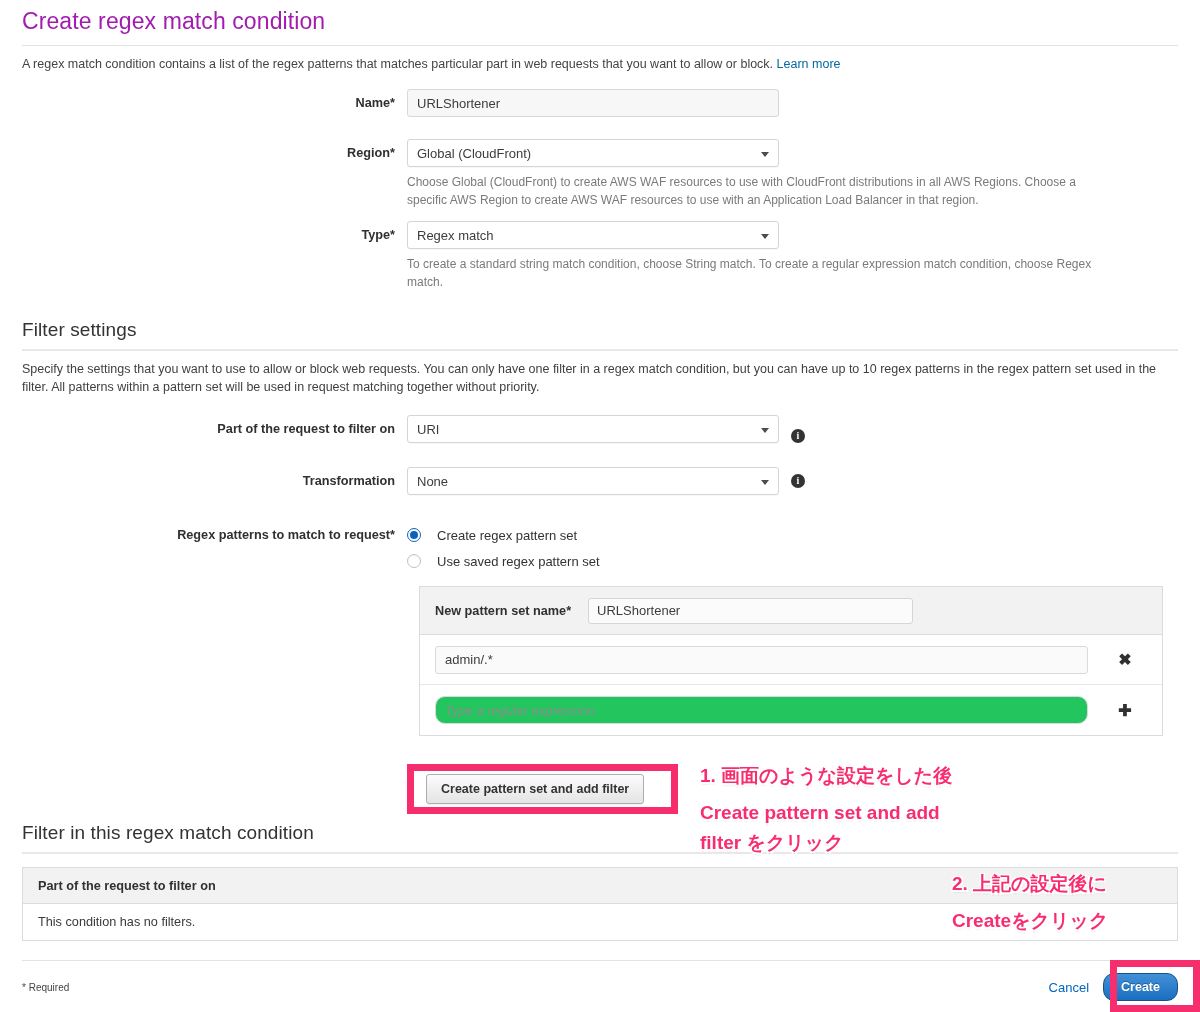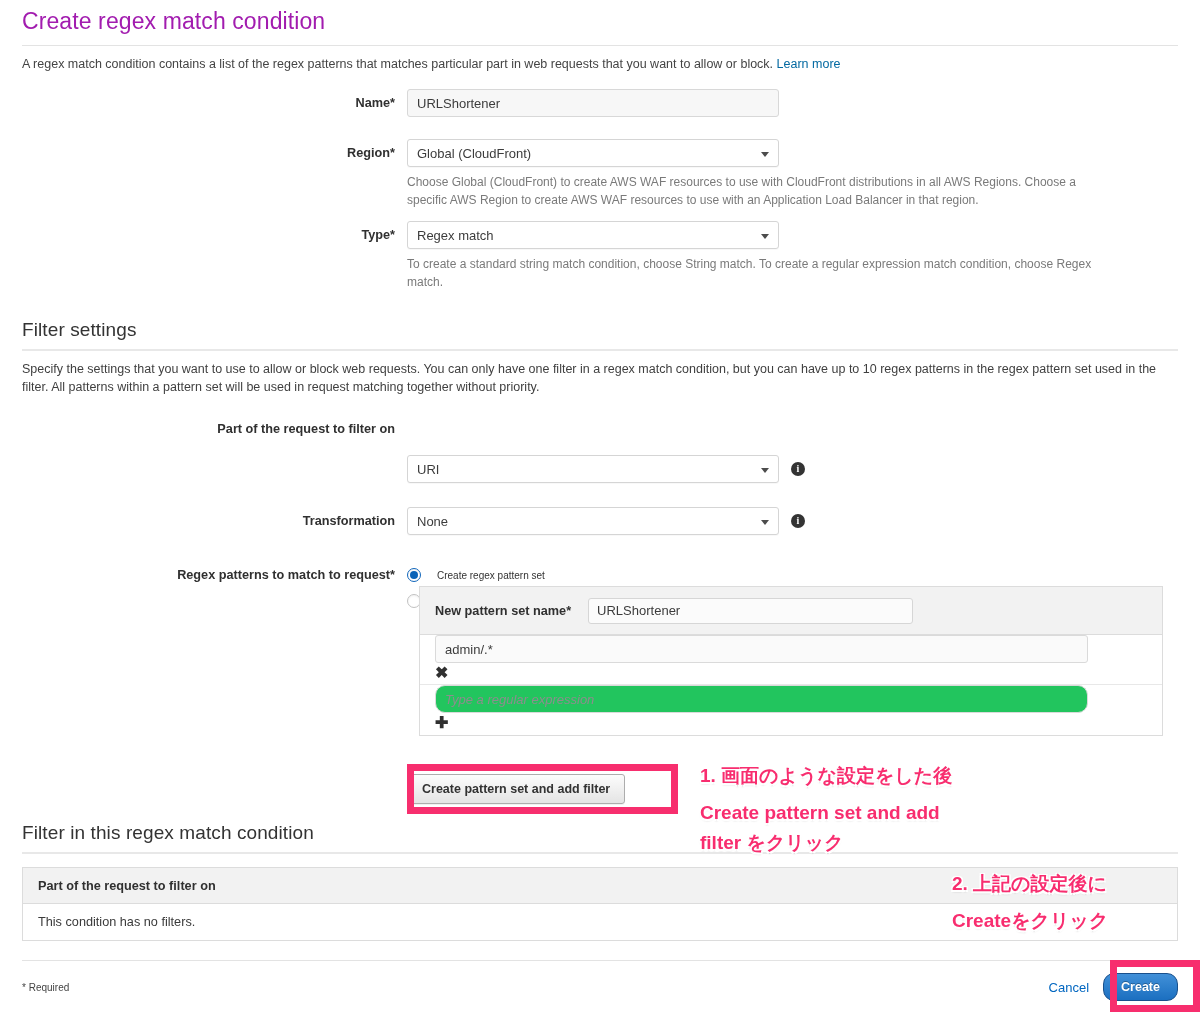--- a/index.html
+++ b/index.html
@@ -149,21 +149,21 @@
   .radio.on::after {
     content: "";
     position: absolute;
     left: 2px; top: 2px;
     width: 8px; height: 8px;
     border-radius: 50%;
     background: #0a63b8;
   }
   .radio-lbl {
     margin-left: 16px;
-    font-size: 10px;
+    font-size: 13px;
     color: #333333;
   }
 
   
   .pattern-panel {
     position: absolute;
     left: 419px; top: 586px;
     width: 744px;
     border: 1px solid #dcdcdc;
     background: #ffffff;
@@ -190,24 +190,23 @@
     background: #fbfbfb;
     font-family: "Liberation Sans", sans-serif;
     font-size: 13px;
     color: #3c3c3c;
     padding: 0 8px;
     outline: none;
   }
   .pp-row {
     height: 50px;
     display: flex;
-    align-items: flex-start;
+    align-items: center;
     padding: 0 0 0 15px;
     border-bottom: 1px solid #e8e8e8;
-    flex-direction: column;
   }
   .pp-row:last-child { border-bottom: none; }
   .pp-row input {
     width: 653px;
     height: 28px;
     border: 1px solid #dadada;
     border-radius: 3px;
     background: #fafafa;
     font-family: "Liberation Sans", sans-serif;
     font-size: 13px;
@@ -371,21 +370,21 @@
     </div>
   </div>
 
   <h2 class="h2" style="margin-top:28px;">Filter settings</h2>
   <div class="rule rule-thick"></div>
   <div class="intro" style="color:#3f3f3f;">Specify the settings that you want to use to allow or block web requests. You can only have one filter in a regex match condition, but you can have up to 10 regex patterns in the regex pattern set used in the filter. All patterns within a pattern set will be used in request matching together without priority.</div>
 
   <div class="form-row" style="margin-top:19px;">
     <div class="lbl">Part of the request to filter on</div>
     <div class="field">
-      <div style="display:flex;align-items:center;margin-top:40px;">
+      <div style="display:flex;align-items:flex-end;">
         <div class="select">
           <span>URI</span>
           <span class="arrow"></span>
         </div>
         <span class="info-ico">i</span>
       </div>
     </div>
   </div>
 
   <div class="form-row" style="margin-top:24px;">
@@ -423,21 +422,21 @@
     <div class="pp-row">
       <input type="text" value="admin/.*" style="">
       <span class="pp-act">✖</span>
     </div>
     <div class="pp-row">
       <input class="empty" type="text" placeholder="Type a regular expression" style="">
       <span class="pp-act">✚</span>
     </div>
   </div>
 
-  <div style="position:absolute; left:407px; top:774px;">
+  <div style="position:absolute; left:426px; top:774px;">
     <button class="btn-gray">Create pattern set and add filter</button>
   </div>
   <div class="hl-box" style="left:407px; top:764px; width:271px; height:50px;"></div>
 
   <h2 class="h2" style="position:absolute; left:0; top:822px;">Filter in this regex match condition</h2>
   <div class="rule rule-thick" style="position:absolute; left:0; right:0; top:852px;"></div>
 
   <div class="tbl" style="position:absolute; left:0; right:0; top:867px;">
     <div class="tbl-head">Part of the request to filter on</div>
     <div class="tbl-cell">This condition has no filters.</div>

